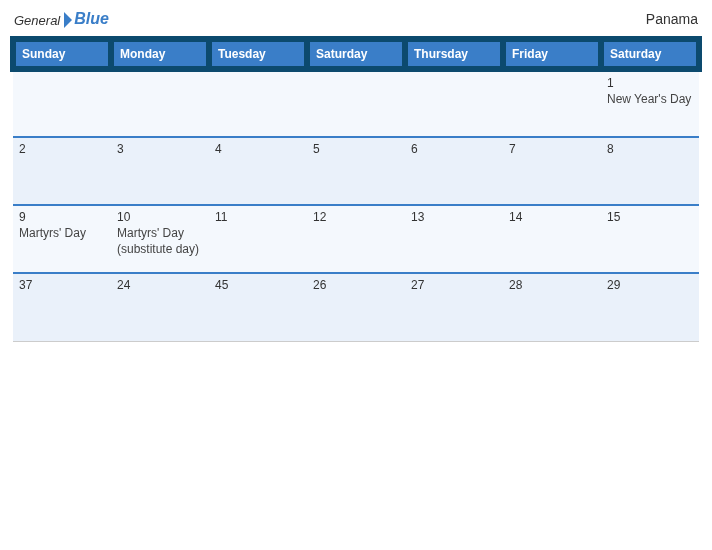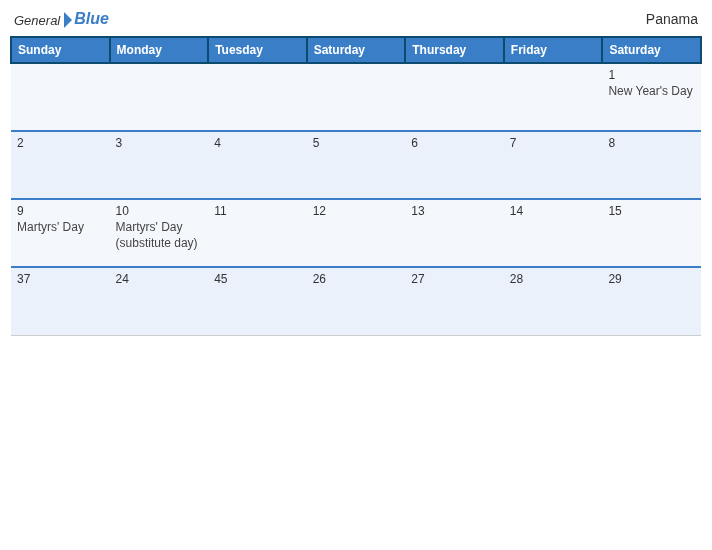--- a/index.html
+++ b/index.html
@@ -64,21 +64,21 @@
       width: 100%;
       border-collapse: collapse;
     }
     .calendar-grid th {
       background: #3a7ec8;
       color: #fff;
       font-size: 12px;
       font-weight: bold;
       padding: 5px 6px;
       text-align: left;
-      border: 2px solid #0c4a6e;
+      border: 6px solid #0c4a6e;
     }
     .calendar-grid td {
       vertical-align: top;
       padding: 4px 6px;
       font-size: 12px;
       color: #333;
       border: none;
       border-bottom: 1px solid #ccc;
       height: 68px;
       background: #f4f8fd;

